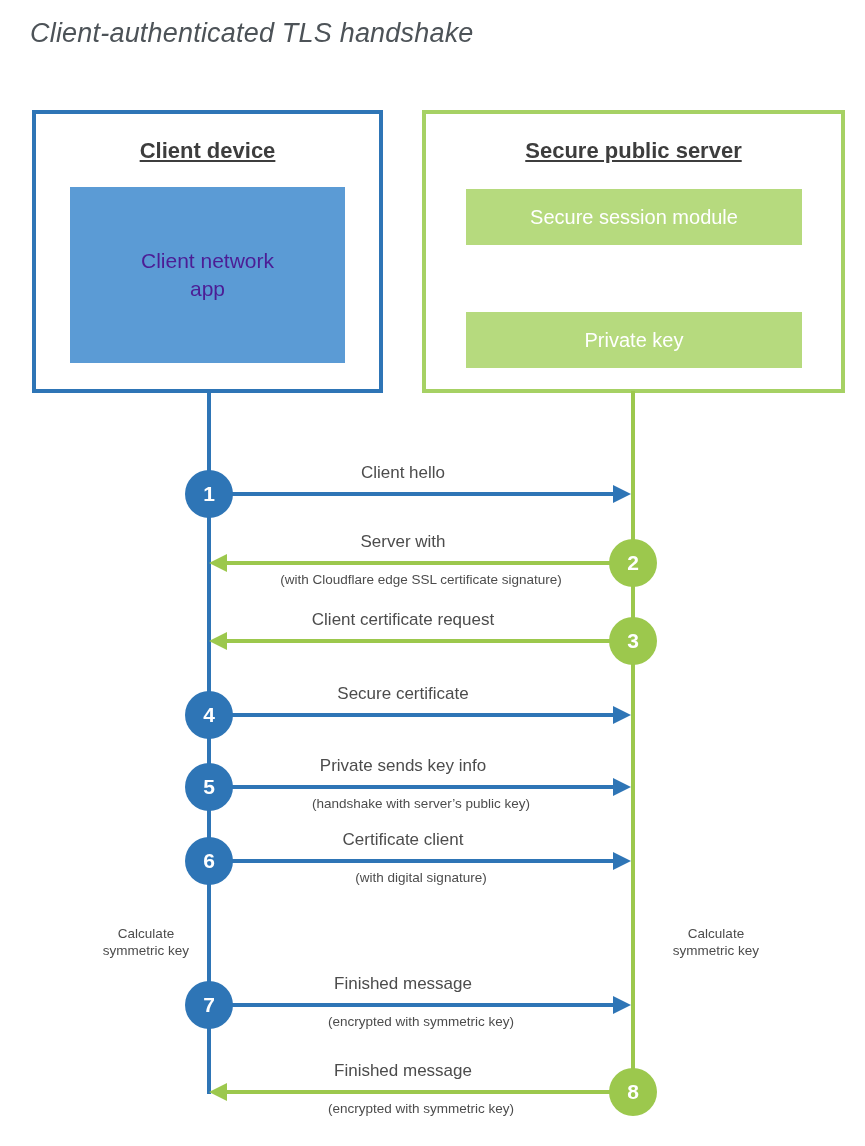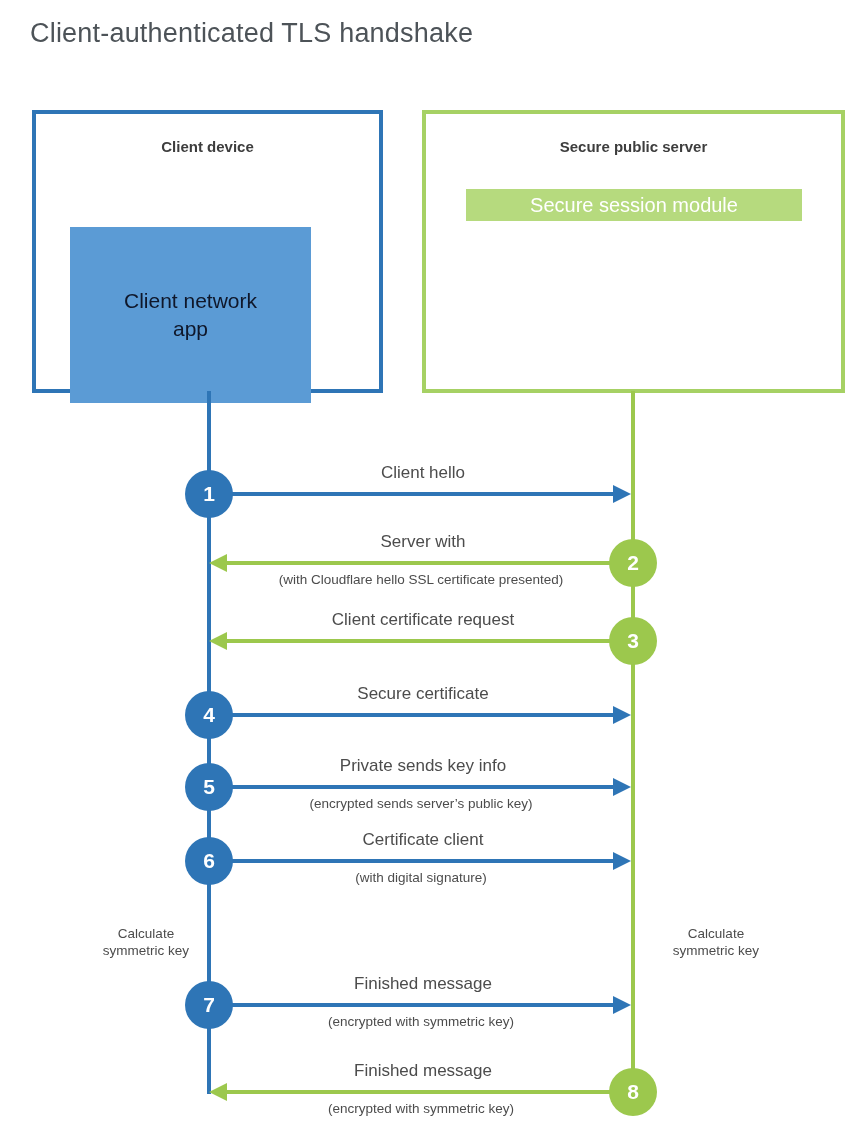--- a/index.html
+++ b/index.html
@@ -21,56 +21,57 @@
     overflow: hidden;
   }
   .page-title {
     position: absolute;
     left: 30px;
     top: 18px;
     font-size: 27px;
     font-weight: 400;
     color: #4d5358;
     letter-spacing: 0.2px;
+    font-style: italic;
   }
   .outer-box {
     position: absolute;
     top: 110px;
     height: 283px;
     box-sizing: border-box;
     background: #ffffff;
   }
   .client-box { left: 32px; width: 351px; border: 4px solid var(--blue); }
   .server-box { left: 422px; width: 423px; border: 4px solid var(--green-border); }
   .box-title {
     position: absolute;
     left: 0; right: 0;
     top: 24px;
     text-align: center;
-    font-size: 15px;
+    font-size: 22px;
     font-weight: 700;
     color: var(--heading);
+    text-decoration: underline;
   }
   .inner-blue-box {
     position: absolute;
     left: 70px; top: 187px;
-    width: 241px; height: 176px;
+    width: 275px; height: 176px;
     background: var(--blue-fill);
     display: flex; align-items: center; justify-content: center;
-    color: #0f172a;
+    color: #4c1d95;
     font-size: 21px;
     line-height: 1.35;
     text-align: center;
     white-space: pre-line;
-    margin-top: 40px;
   }
   .green-bar {
     position: absolute;
     left: 466px;
-    width: 336px; height: 32px;
+    width: 336px; height: 56px;
     background: var(--green-fill);
     display: flex; align-items: center; justify-content: center;
     color: #ffffff;
     font-size: 20px;
   }
   .bar-1 { top: 189px; }
   .bar-2 { top: 251px; }
   .bar-3 { top: 312px; }
   .vline { position: absolute; width: 4px; }
   .vline-blue { left: 207px; top: 391px; height: 703px; background: var(--blue); }
@@ -82,21 +83,21 @@
     width: 48px; height: 48px;
     border-radius: 50%;
     color: #ffffff;
     font-size: 21px;
     font-weight: 700;
     line-height: 48px;
     text-align: center;
   }
   .step-label {
     position: absolute;
-    left: 235px; width: 376px;
+    left: 215px; width: 376px;
     text-align: center;
     font-size: 17px;
     color: var(--text);
   }
   .step-sublabel {
     position: absolute;
     left: 233px; width: 376px;
     text-align: center;
     font-size: 13.5px;
     color: var(--text);
@@ -122,47 +123,48 @@
   <div class="outer-box client-box">
     <div class="box-title">Client device</div>
   </div>
   <div class="inner-blue-box">Client network
 app</div>
 
   <div class="outer-box server-box">
     <div class="box-title">Secure public server</div>
   </div>
   <div class="green-bar bar-1">Secure session module</div>
+  <div class="green-bar bar-3">Private key</div>
 
   <div class="vline vline-blue"></div>
   <div class="vline vline-green"></div>
 
   <div id="steps-layer">
       <div class="h-line" style="top: 492px; background: rgb(46, 117, 182); left: 209px; width: 404px;"></div>
       <div class="arrowhead" style="top: 485px; border-top: 9px solid transparent; border-bottom: 9px solid transparent; left: 613px; border-left: 18px solid rgb(46, 117, 182);"></div>
       <div class="step-circle" style="left: 185px; top: 470px; background: rgb(46, 117, 182);">1</div>
       <div class="step-label" style="top: 463px;">Client hello</div>
       <div class="h-line" style="top: 561px; background: rgb(156, 200, 77); left: 227px; width: 406px;"></div>
       <div class="arrowhead" style="top: 554px; border-top: 9px solid transparent; border-bottom: 9px solid transparent; left: 209px; border-right: 18px solid rgb(156, 200, 77);"></div>
       <div class="step-circle" style="left: 609px; top: 539px; background: rgb(156, 200, 77);">2</div>
       <div class="step-label" style="top: 532px;">Server with</div>
-      <div class="step-sublabel" style="top: 572px;">(with Cloudflare hello SSL certificate presented)</div>
+      <div class="step-sublabel" style="top: 572px;">(with Cloudflare edge SSL certificate signature)</div>
       <div class="h-line" style="top: 639px; background: rgb(156, 200, 77); left: 227px; width: 406px;"></div>
       <div class="arrowhead" style="top: 632px; border-top: 9px solid transparent; border-bottom: 9px solid transparent; left: 209px; border-right: 18px solid rgb(156, 200, 77);"></div>
       <div class="step-circle" style="left: 609px; top: 617px; background: rgb(156, 200, 77);">3</div>
       <div class="step-label" style="top: 610px;">Client certificate request</div>
       <div class="h-line" style="top: 713px; background: rgb(46, 117, 182); left: 209px; width: 404px;"></div>
       <div class="arrowhead" style="top: 706px; border-top: 9px solid transparent; border-bottom: 9px solid transparent; left: 613px; border-left: 18px solid rgb(46, 117, 182);"></div>
       <div class="step-circle" style="left: 185px; top: 691px; background: rgb(46, 117, 182);">4</div>
       <div class="step-label" style="top: 684px;">Secure certificate</div>
       <div class="h-line" style="top: 785px; background: rgb(46, 117, 182); left: 209px; width: 404px;"></div>
       <div class="arrowhead" style="top: 778px; border-top: 9px solid transparent; border-bottom: 9px solid transparent; left: 613px; border-left: 18px solid rgb(46, 117, 182);"></div>
       <div class="step-circle" style="left: 185px; top: 763px; background: rgb(46, 117, 182);">5</div>
       <div class="step-label" style="top: 756px;">Private sends key info</div>
-      <div class="step-sublabel" style="top: 796px;">(encrypted sends server’s public key)</div>
+      <div class="step-sublabel" style="top: 796px;">(handshake with server’s public key)</div>
       <div class="h-line" style="top: 859px; background: rgb(46, 117, 182); left: 209px; width: 404px;"></div>
       <div class="arrowhead" style="top: 852px; border-top: 9px solid transparent; border-bottom: 9px solid transparent; left: 613px; border-left: 18px solid rgb(46, 117, 182);"></div>
       <div class="step-circle" style="left: 185px; top: 837px; background: rgb(46, 117, 182);">6</div>
       <div class="step-label" style="top: 830px;">Certificate client</div>
       <div class="step-sublabel" style="top: 870px;">(with digital signature)</div>
       <div class="h-line" style="top: 1003px; background: rgb(46, 117, 182); left: 209px; width: 404px;"></div>
       <div class="arrowhead" style="top: 996px; border-top: 9px solid transparent; border-bottom: 9px solid transparent; left: 613px; border-left: 18px solid rgb(46, 117, 182);"></div>
       <div class="step-circle" style="left: 185px; top: 981px; background: rgb(46, 117, 182);">7</div>
       <div class="step-label" style="top: 974px;">Finished message</div>
       <div class="step-sublabel" style="top: 1014px;">(encrypted with symmetric key)</div>

